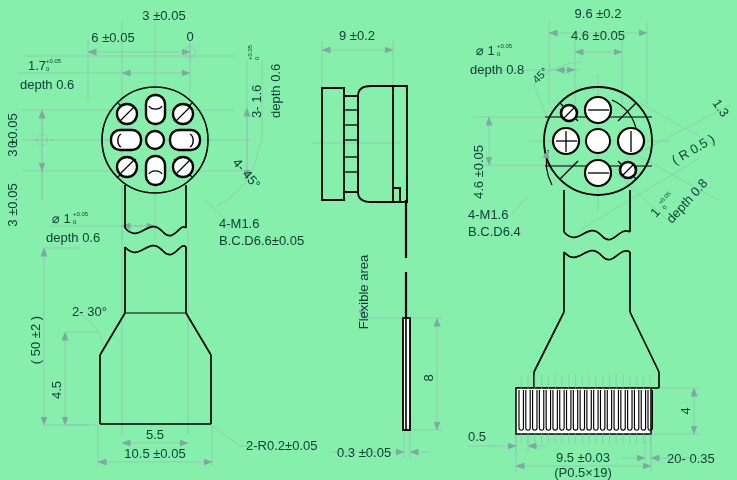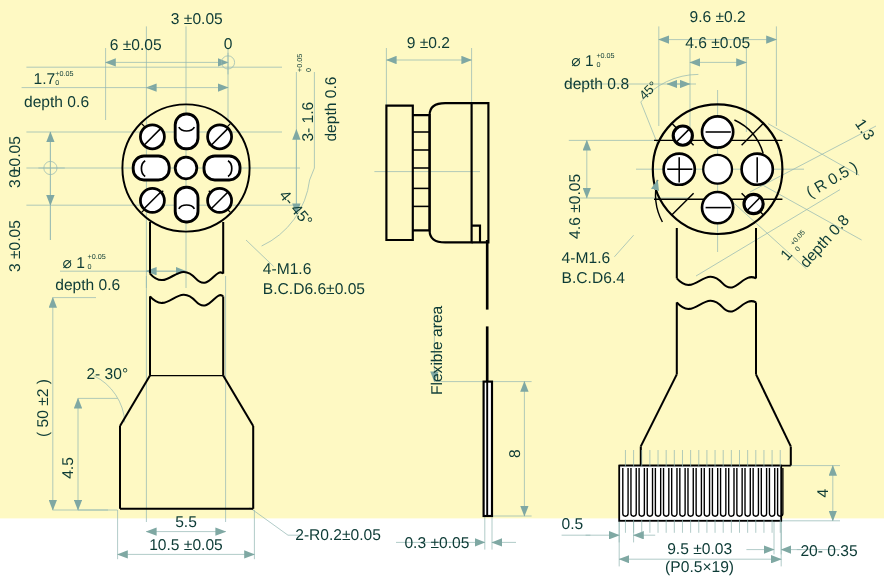--- a/index.html
+++ b/index.html
@@ -1,18 +1,18 @@
 <!DOCTYPE html>
 <html><head>
 <meta charset="utf-8">
 <style>
   html,body{margin:0;padding:0;background:#ffffff;}
   body{width:737px;height:480px;overflow:hidden;
        font-family:"Liberation Sans","DejaVu Sans",sans-serif;}
-  #sheet{position:relative;width:737px;height:432px;background:#fef9c3;}
+  #sheet{position:relative;width:737px;height:480px;background:#86efac;}
   svg{display:block;position:absolute;left:0;top:0;}
   .txt{font-family:"Liberation Sans","DejaVu Sans",sans-serif;
        fill:#0d3b36;font-size:13px;}
   .txt.sm{font-size:11px;}
   .txt.tol{font-size:6px;}
   text{white-space:pre;}
 </style>
 </head>
 <body>
 

